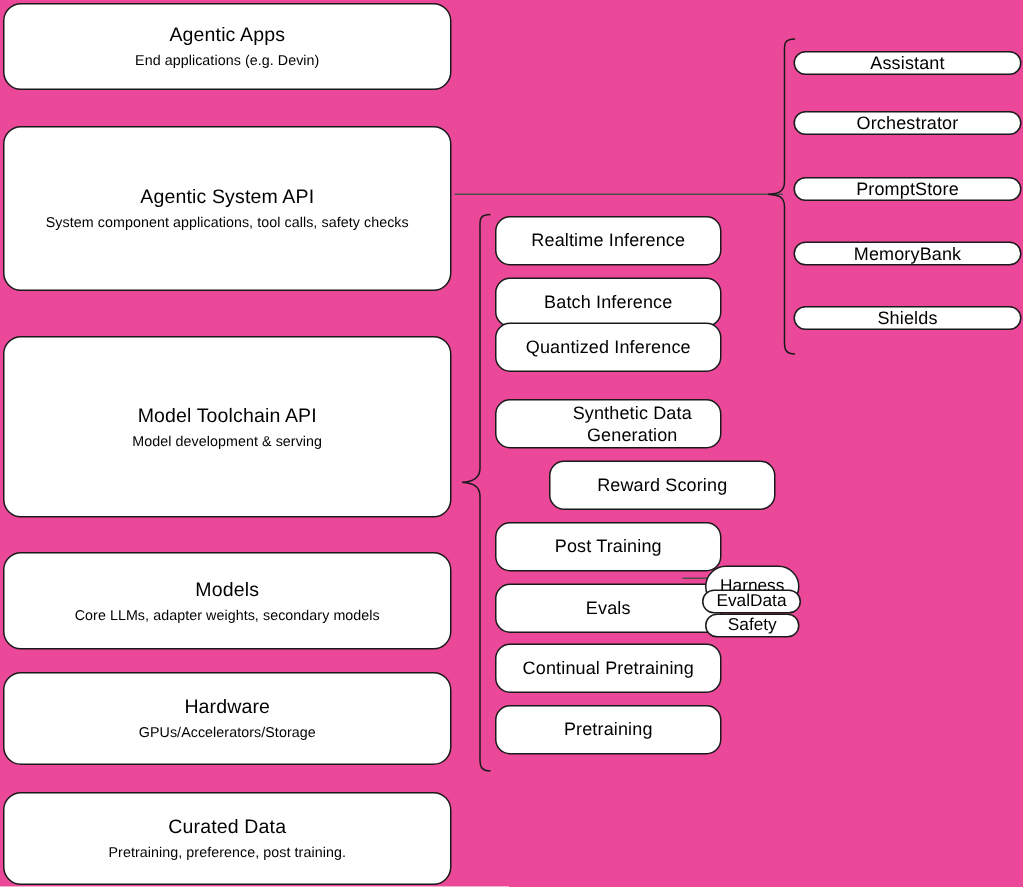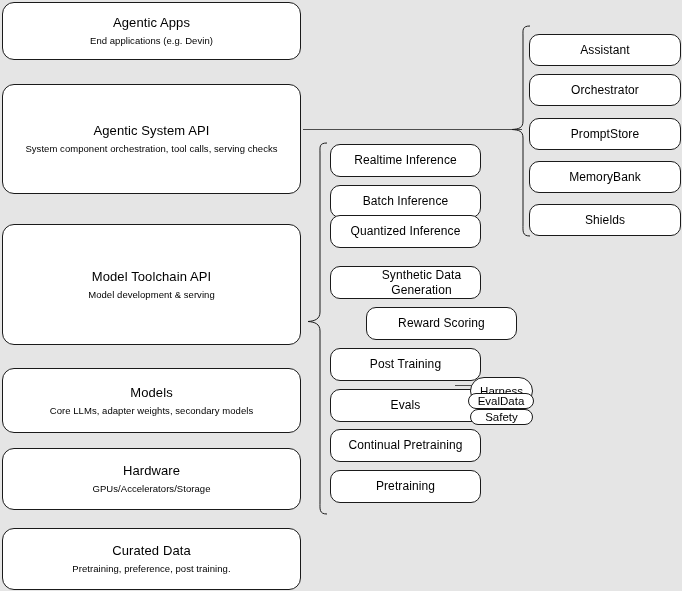--- a/index.html
+++ b/index.html
@@ -8,21 +8,21 @@
     background: #ffffff;
   }
   body {
     font-family: "Liberation Sans", sans-serif;
     -webkit-font-smoothing: antialiased;
   }
   #canvas {
     position: relative;
     width: 682px;
     height: 591px;
-    background: #e5e5e5;
+    background: #ec4899;
     overflow: hidden;
   }
 
   
   .node {
     position: absolute;
     box-sizing: border-box;
     border: 1px solid #1a1a1a;
     border-radius: 12px;
     background: #ffffff;
@@ -60,21 +60,21 @@
   }
   .cap-box .title {
     font-size: 12px;
     line-height: 15px;
   }
 
   
   .comp-box {
     left: 529px;
     width: 152px;
-    height: 32px;
+    height: 16px;
     border-radius: 10px;
   }
   .comp-box .title {
     font-size: 12px;
     line-height: 15px;
   }
 
   
   .pill {
     position: absolute;
@@ -114,21 +114,21 @@
 
 <div id="canvas">
 
   <div class="node layer-box" style="top:2px;height:58px;">
     <div class="title">Agentic Apps</div>
     <div class="subtitle">End applications (e.g. Devin)</div>
   </div>
 
   <div class="node layer-box" style="top:84px;height:110px;">
     <div class="title">Agentic System API</div>
-    <div class="subtitle">System component orchestration, tool calls, serving checks</div>
+    <div class="subtitle">System component applications, tool calls, safety checks</div>
   </div>
 
   <div class="node layer-box" style="top:224px;height:121px;">
     <div class="title">Model Toolchain API</div>
     <div class="subtitle">Model development &amp; serving</div>
   </div>
 
   <div class="node layer-box" style="top:368px;height:65px;">
     <div class="title">Models</div>
     <div class="subtitle">Core LLMs, adapter weights, secondary models</div>

